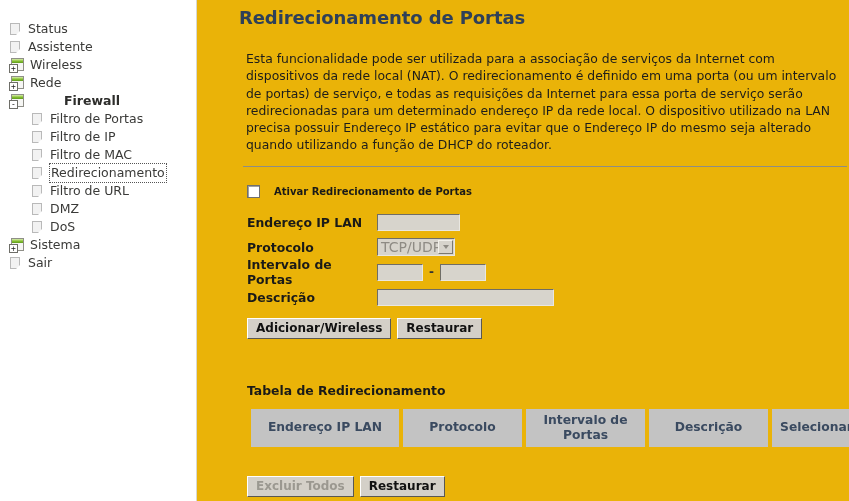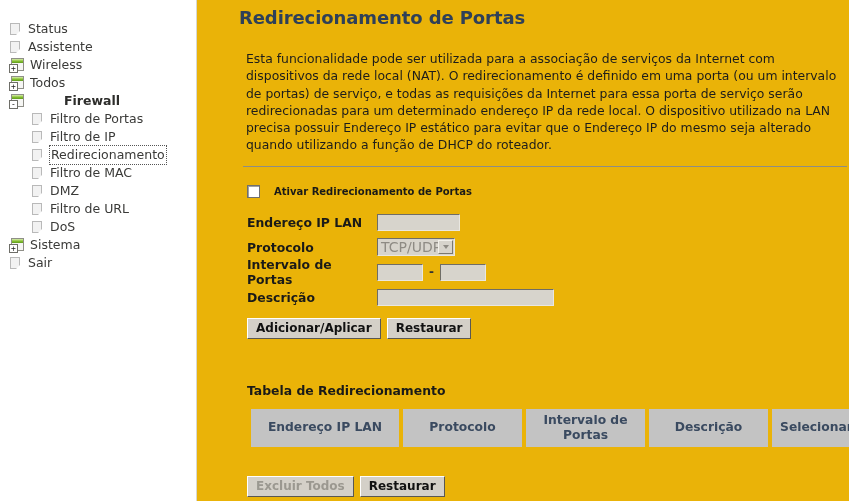--- a/index.html
+++ b/index.html
@@ -312,21 +312,21 @@
             <span class="fexp">+</span>
           </span>
           <span class="tree-label">Wireless</span>
         </div>
         <div class="tree-item level0">
           <span class="ico-folder">
             <span class="fbody"></span>
             <span class="fbar"></span>
             <span class="fexp">+</span>
           </span>
-          <span class="tree-label">Todos</span>
+          <span class="tree-label">Rede</span>
         </div>
         <div class="tree-item level0 bold">
           <span class="ico-folder">
             <span class="fbody"></span>
             <span class="fbar"></span>
             <span class="fexp">-</span>
           </span>
           <span class="tree-label">Firewall</span>
         </div>
         <div class="tree-item level1">
@@ -336,47 +336,47 @@
           </span>
           <span class="tree-label">Filtro de Portas</span>
         </div>
         <div class="tree-item level1">
           <span class="ico-page">
             <i></i>
             <b></b>
           </span>
           <span class="tree-label">Filtro de IP</span>
         </div>
+        <div class="tree-item level1">
+          <span class="ico-page">
+            <i></i>
+            <b></b>
+          </span>
+          <span class="tree-label">Filtro de MAC</span>
+        </div>
         <div class="tree-item level1 focused">
           <span class="ico-page">
             <i></i>
             <b></b>
           </span>
           <span class="tree-label">Redirecionamento</span>
         </div>
         <div class="tree-item level1">
           <span class="ico-page">
             <i></i>
             <b></b>
           </span>
-          <span class="tree-label">Filtro de MAC</span>
+          <span class="tree-label">Filtro de URL</span>
         </div>
         <div class="tree-item level1">
           <span class="ico-page">
             <i></i>
             <b></b>
           </span>
           <span class="tree-label">DMZ</span>
-        </div>
-        <div class="tree-item level1">
-          <span class="ico-page">
-            <i></i>
-            <b></b>
-          </span>
-          <span class="tree-label">Filtro de URL</span>
         </div>
         <div class="tree-item level1">
           <span class="ico-page">
             <i></i>
             <b></b>
           </span>
           <span class="tree-label">DoS</span>
         </div>
         <div class="tree-item level0">
           <span class="ico-folder">
@@ -432,21 +432,21 @@
         <span class="dash">-</span>
         <input class="inp inp-port" type="text" disabled="" value="" style="">
       </div>
 
       <div class="frow">
         <span class="flabel">Descrição</span>
         <input class="inp inp-desc" type="text" disabled="" value="" style="">
       </div>
 
       <div class="btnrow">
-        <button class="btn">Adicionar/Aplicar</button>
+        <button class="btn">Adicionar/Wireless</button>
         <button class="btn">Restaurar</button>
       </div>
 
     </div>
 
     <div id="table-title">Tabela de Redirecionamento</div>
 
     <table id="tbl">
       <colgroup>
         <col style="width:148px">

